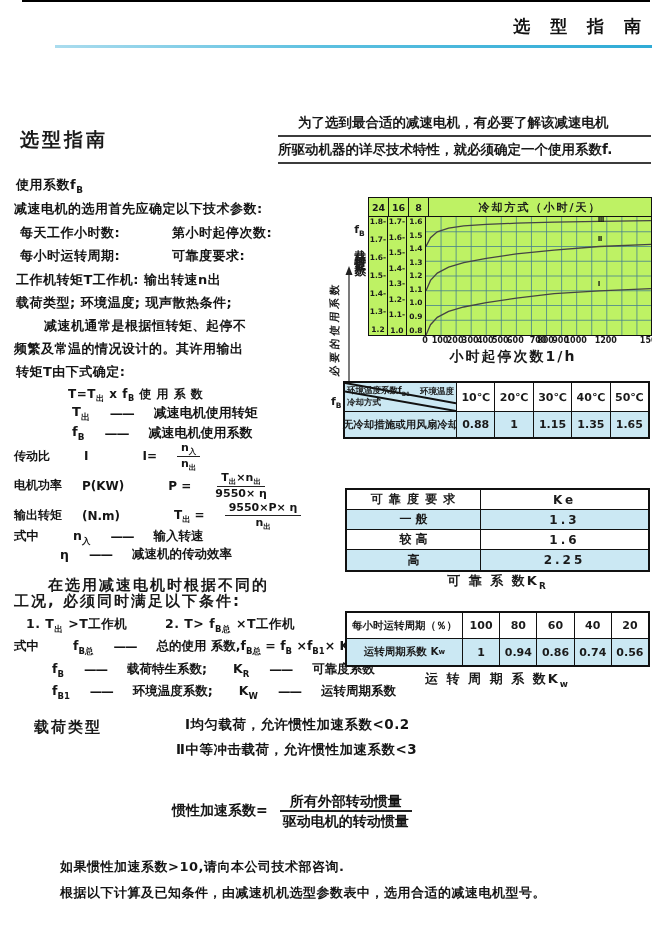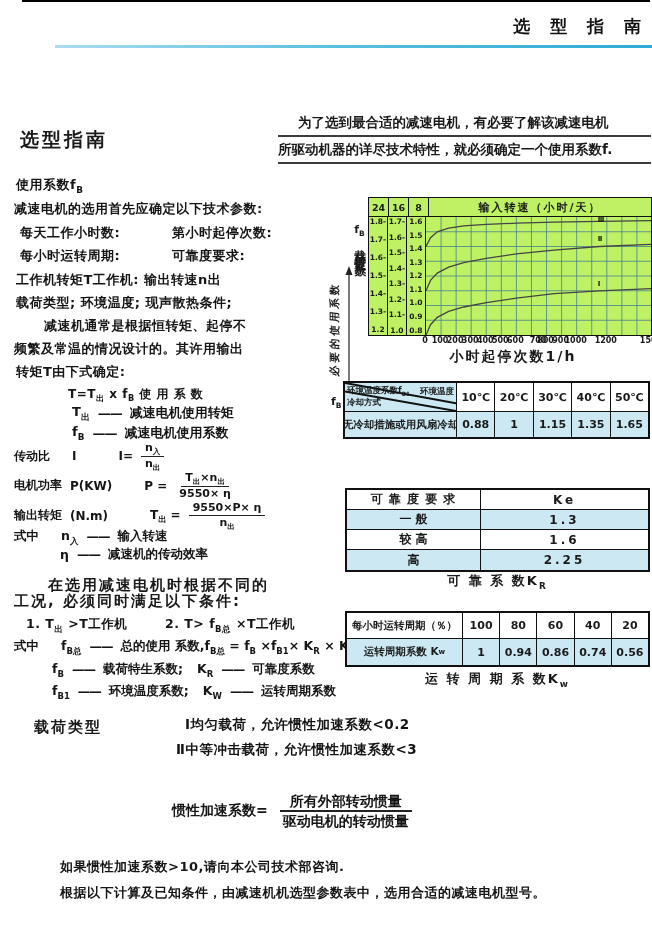--- a/index.html
+++ b/index.html
@@ -1,20 +1,20 @@
 <!DOCTYPE html>
 <html><head>
 <meta charset="utf-8">
 <style>
   html,body{margin:0;padding:0;background:#e8e8e8;}
   .page{position:relative;width:652px;height:927px;background:#ffffff;overflow:hidden;
         font-family:"DejaVu Sans","Liberation Sans",sans-serif;color:#1a1a1a;}
   .abs{position:absolute;}
   .ln{position:absolute;font-weight:bold;font-size:13px;letter-spacing:0.5px;white-space:nowrap;color:#151515;}
-  .row{position:absolute;display:flex;align-items:center;gap:8px;font-weight:bold;font-size:13px;white-space:nowrap;color:#151515;}
+  .row{position:absolute;display:flex;align-items:center;gap:20px;font-weight:bold;font-size:13px;white-space:nowrap;color:#151515;}
   sub{font-size:0.68em;line-height:1;}
   .dash{letter-spacing:-1px;}
   .frac{display:inline-flex;flex-direction:column;align-items:center;font-size:11px;line-height:1.3;}
   .frac .num{border-bottom:1.5px solid #222;padding:0 4px;}
   .frac .den{padding:0 4px;}
   
   .topline{position:absolute;left:22px;top:0;width:628px;height:2px;background:#000;}
   .htitle{position:absolute;left:420px;top:15px;width:228px;text-align:right;font-size:17px;font-weight:bold;letter-spacing:7px;color:#111;}
   .hrule{position:absolute;left:55px;top:45px;width:597px;height:3px;
          background:linear-gradient(to right,#aadcee 0%,#5cc0e0 45%,#2fabd6 100%);}
@@ -188,21 +188,21 @@
     <line x1="5" y1="128" x2="5" y2="8" stroke="#222" stroke-width="1.2"></line>
     <polygon points="5,0 1.5,9 8.5,9" fill="#222"></polygon>
   </svg>
   <div class="fbbottom"><span>f</span><sub>B</sub></div>
 
   <div class="chart">
     <div class="chart-head">
       <div class="hcell">24</div>
       <div class="hcell">16</div>
       <div class="hcell">8</div>
-      <div class="htcell">输入转速（小时/天）</div>
+      <div class="htcell">冷却方式（小时/天）</div>
     </div>
     <div class="chart-body">
       <div class="ycol" id="ycol-24">
           <div>1.8-</div>
           <div>1.7-</div>
           <div>1.6-</div>
           <div>1.5-</div>
           <div>1.4-</div>
           <div>1.3-</div>
           <div>1.2</div>

